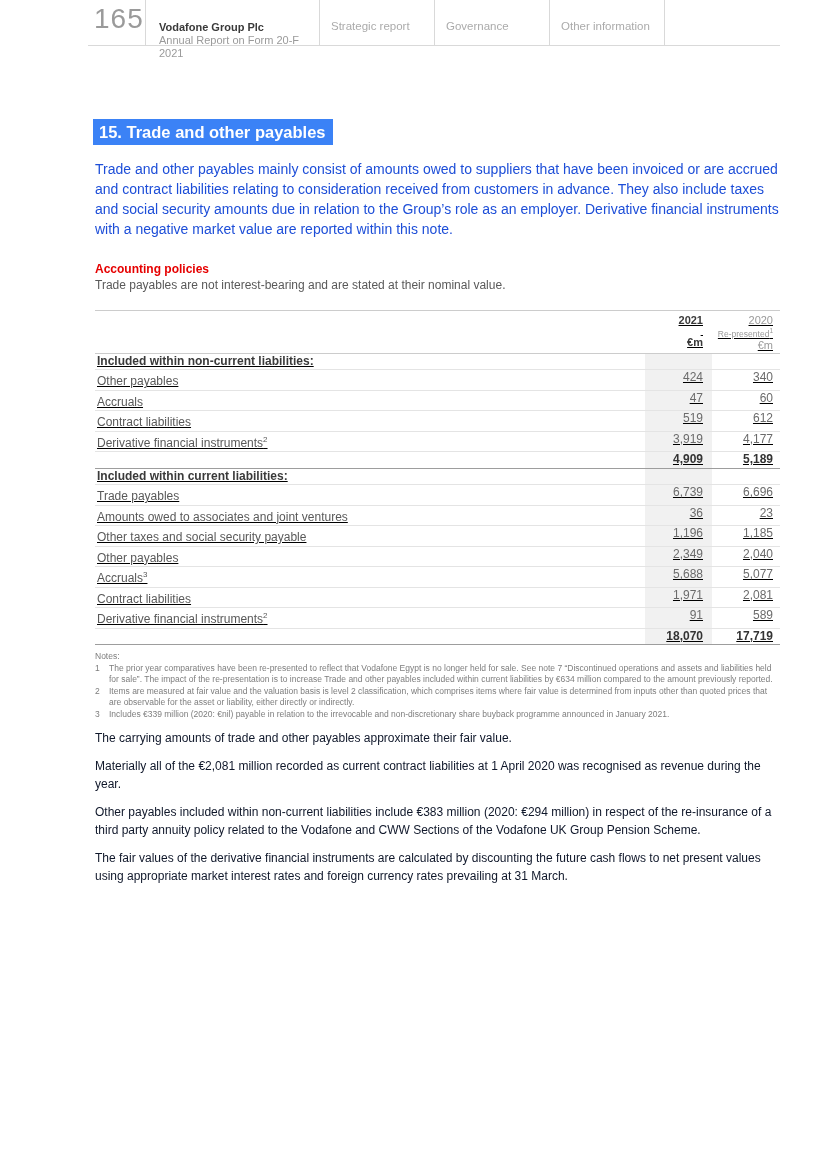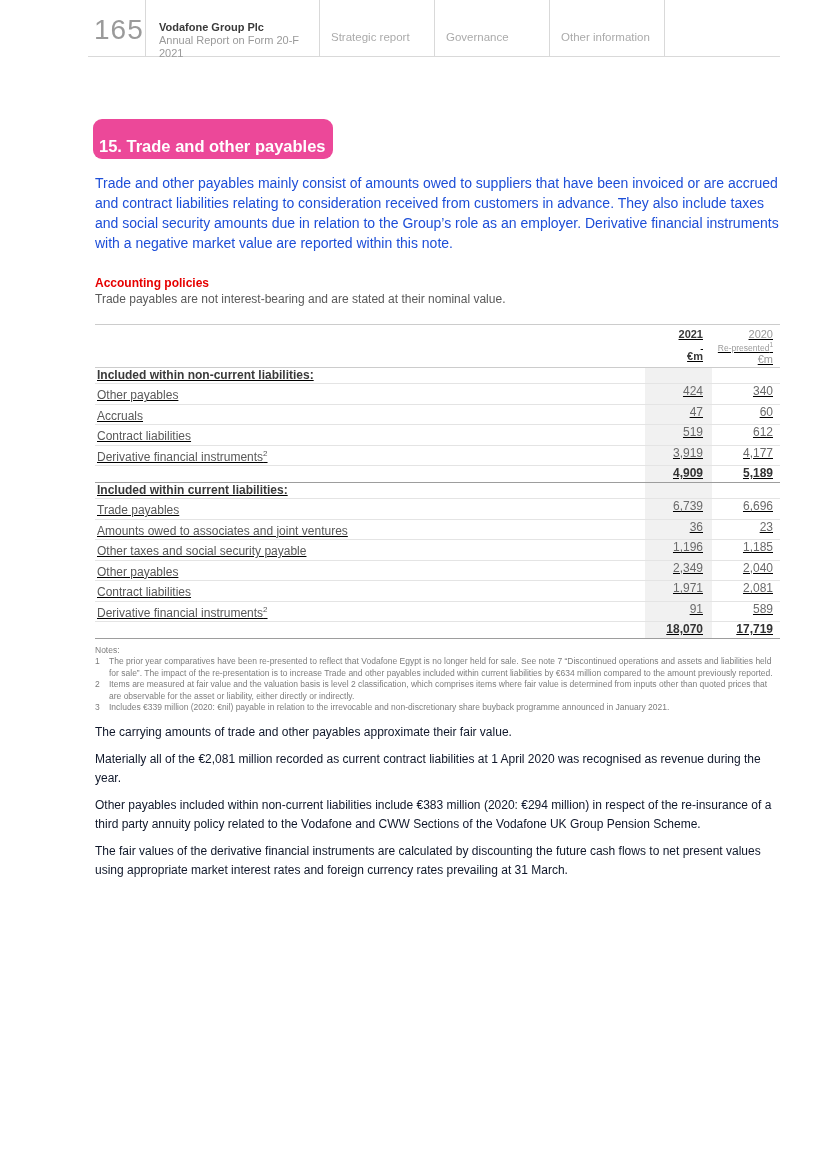--- a/index.html
+++ b/index.html
@@ -1,38 +1,38 @@
 <!DOCTYPE html>
 <html><head>
 <meta charset="utf-8">
 <style>
   * { margin:0; padding:0; box-sizing:border-box; }
   html,body { background:#fff; }
   body { font-family:"Liberation Sans","DejaVu Sans",sans-serif; }
   .page { position:relative; width:826px; height:1168px; background:#ffffff; overflow:hidden; }
 
   
-  .topbar { position:absolute; top:0; left:88px; width:692px; height:57px;
+  .topbar { position:absolute; top:0; left:88px; width:692px; height:46px;
             display:flex; border-bottom:1px solid #d9d9d9; }
   .cell { height:100%; }
   .pageno { width:58px; border-right:1px solid #d9d9d9; display:flex; align-items:flex-end;
             padding:0 0 10px 6px; font-size:28px; color:#9a9a9a; letter-spacing:1px; }
   .company { width:174px; border-right:1px solid #d9d9d9; padding:21px 0 0 13px; }
   .company-name { font-size:11px; font-weight:bold; color:#3a3a3a; line-height:13px; }
   .report-name { font-size:11px; color:#9a9a9a; line-height:13px; }
   .tab { width:115px; border-right:1px solid #d9d9d9; display:flex; align-items:flex-end;
          padding:0 0 13px 11px; font-size:11.5px; color:#ababab; cursor:default; }
   .tab.active { width:114px; background:#e60000; border-right:none; color:#ffffff; font-weight:bold; }
   .tab.active .tablabel { border-bottom:1.5px solid #ffffff; padding-bottom:5px; }
 
   
   .content { position:absolute; top:119px; left:95px; width:685px; }
 
-  .note-title { display:inline-block; margin-left:-2px; background:#ec4899; color:#ffffff;
-                font-size:16.5px; font-weight:bold; line-height:19px; padding:18px 7px 3px 6px;border-radius:9px; }
+  .note-title { display:inline-block; margin-left:-2px; background:#3b82f6; color:#ffffff;
+                font-size:16.5px; font-weight:bold; line-height:19px; padding:4px 7px 3px 6px; }
 
   .intro { margin-top:14px; color:#1d4ed8; font-size:14px; line-height:20px; }
 
   .policies { margin-top:23px; color:#e60000; font-size:12px; font-weight:bold; line-height:14px; }
   .policy-text { margin-top:2px; color:#595959; font-size:12px; line-height:15px; }
 
   
   .fintable { margin-top:17px; border-top:1px solid #cccccc;text-decoration:underline; }
   .trow { display:grid; grid-template-columns:550px 67px 68px; }
   .c { min-height:1px; }
@@ -166,20 +166,25 @@
         <div class="c label"><span>Other taxes and social security payable</span><sup></sup></div>
         <div class="c v1">1,196</div>
         <div class="c v2">1,185</div>
       </div>
       <div class="trow brow">
         <div class="c label"><span>Other payables</span><sup></sup></div>
         <div class="c v1">2,349</div>
         <div class="c v2">2,040</div>
       </div>
       <div class="trow brow">
+        <div class="c label"><span>Accruals</span><sup>3</sup></div>
+        <div class="c v1">5,688</div>
+        <div class="c v2">5,077</div>
+      </div>
+      <div class="trow brow">
         <div class="c label"><span>Contract liabilities</span><sup></sup></div>
         <div class="c v1">1,971</div>
         <div class="c v2">2,081</div>
       </div>
       <div class="trow brow">
         <div class="c label"><span>Derivative financial instruments</span><sup>2</sup></div>
         <div class="c v1">91</div>
         <div class="c v2">589</div>
       </div>
       <div class="trow brow totalrow rule">

